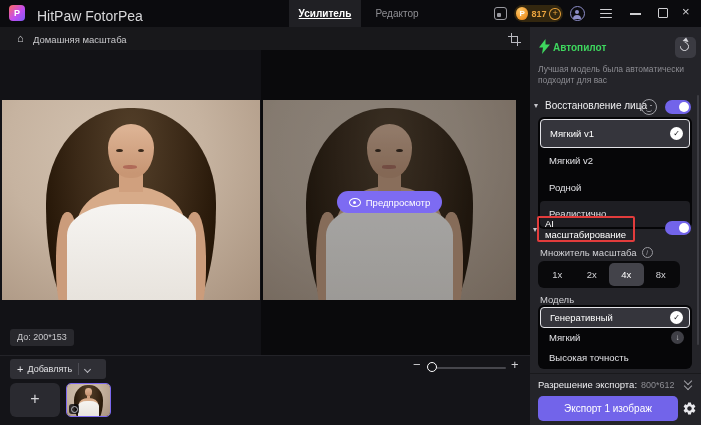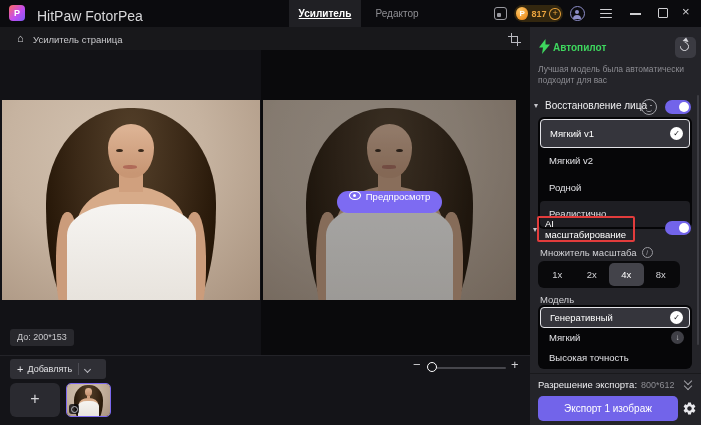--- a/index.html
+++ b/index.html
@@ -62,21 +62,21 @@
   .p-lips { position:absolute; left:47%; top:32.5%; width:5.5%; height:1.8%; background:#b06a58; border-radius:40%; }
   .p-neck { position:absolute; left:45.5%; top:36%; width:9%; height:10%; background:#d0a07e; }
   .p-arm { position:absolute; top:56%; width:9%; height:52%; background:#cb9c7b; border-radius:45%; }
   .p-arm.l { left:21%; } .p-arm.r { left:70%; }
   .p-shoulders { position:absolute; left:29%; top:43%; width:42%; height:22%; background:#d7ab89;
                  border-radius:50% 50% 0 0 / 90% 90% 0 0; }
   .p-shirt { position:absolute; left:25%; top:52%; width:50%; height:60%;
              background:linear-gradient(180deg,#f6f4f1,#e4dfd8); border-radius:42% 42% 0 0 / 26% 26% 0 0; }
   .dim .portrait { filter:brightness(.68) saturate(.85) contrast(.96); }
   .preview-btn { left:337px; top:191px; width:105px; height:22px; border-radius:11px; background:#7d6bf2;
-                 display:flex; justify-content:center; gap:5px; color:#fff; font-size:9.5px; }
+                 display:flex; align-items:center; justify-content:center; gap:5px; color:#fff; font-size:9.5px; }
   .eye-icon { position:relative; width:12px; height:9px; }
   .eye-icon:before { content:""; position:absolute; inset:0; border:1.2px solid #fff; border-radius:50%; }
   .eye-icon:after { content:""; position:absolute; left:4.5px; top:3px; width:3px; height:3px; border-radius:50%; background:#fff; }
   .before-badge { left:10px; top:329px; height:17px; padding:0 7px; background:#28282d; border-radius:3px;
                   color:#c9c9cc; font-size:9px; line-height:17px; }
 
   
   .bottombar { left:0; top:355px; width:530px; height:70px; background:#141418; border-top:1px solid #232328; }
   .add-btn { left:10px; top:359px; height:20px; width:96px; border-radius:3px; background:#2f2f35;
              display:flex; align-items:center; color:#e3e3e6; font-size:9px; }
@@ -166,21 +166,21 @@
         <i></i>
         <i></i>
       </div>
     <div class="abs min-btn"></div>
     <div class="abs max-btn"></div>
     <div class="abs close-btn">×</div>
   </div>
 
   <div class="abs toolbar"></div>
   <div class="abs home-icon">⌂</div>
-  <div class="abs home-label">Усилитель страница</div>
+  <div class="abs home-label">Домашняя масштаба</div>
   <div class="abs crop-icon">
       <i></i>
       <i></i>
     </div>
 
   <div class="abs canvas"></div>
   <div class="abs left-region"></div>
 
   <div class="abs photo" style="left:2px;top:100px;width:258px;height:200px;">
     <div class="portrait">

